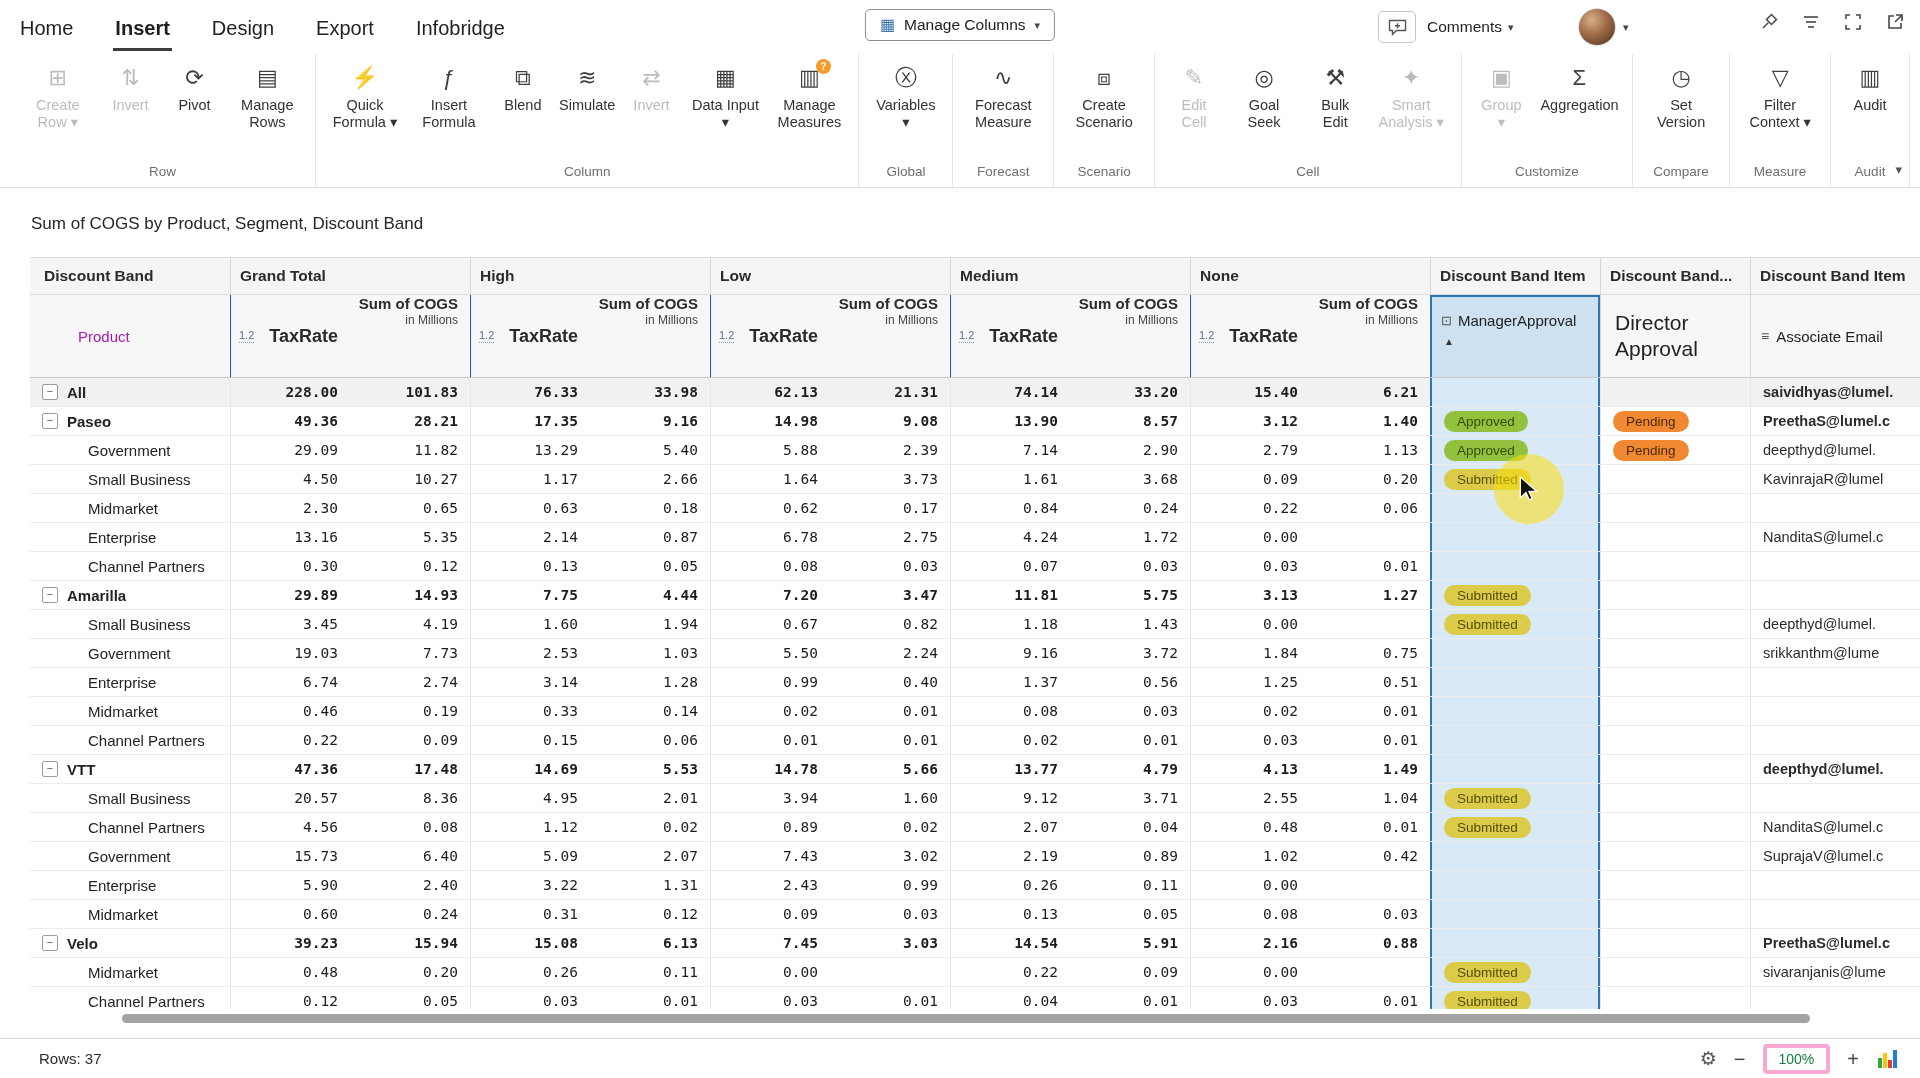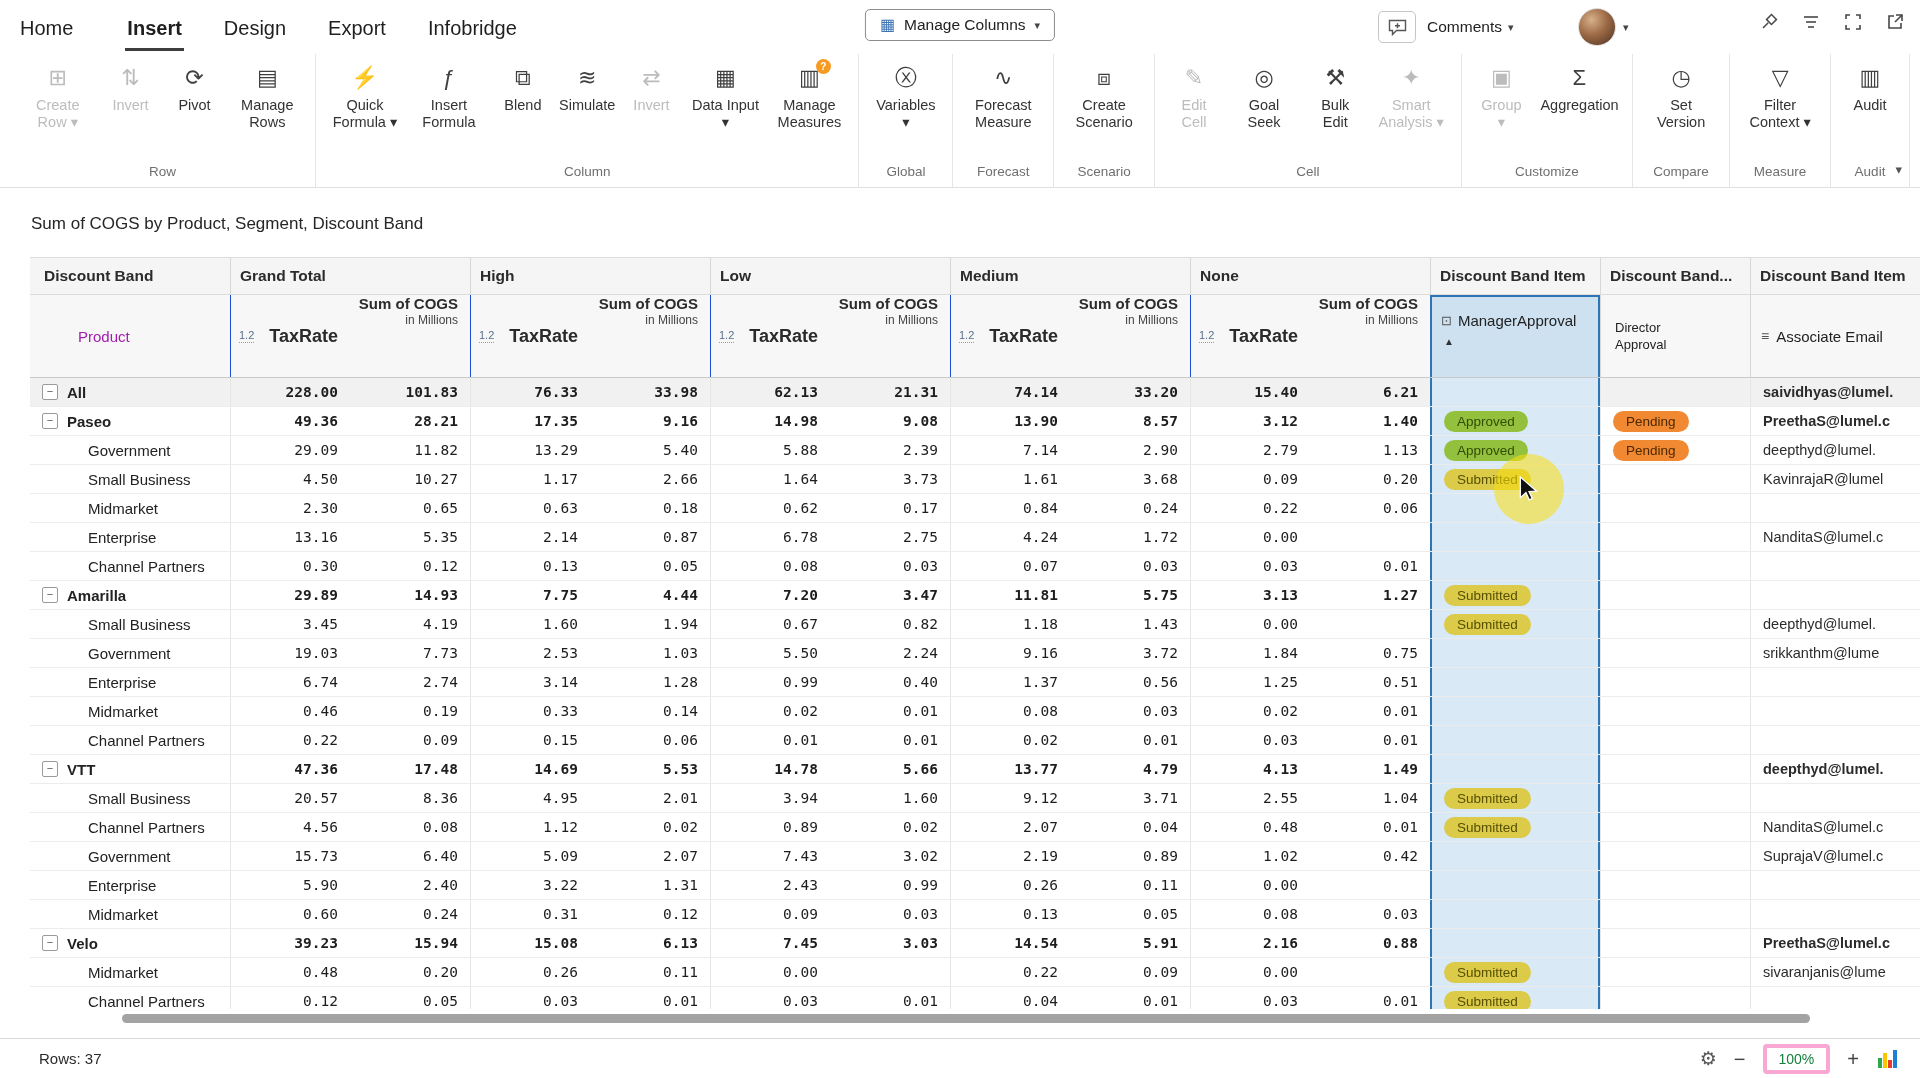--- a/index.html
+++ b/index.html
@@ -3,21 +3,21 @@
 <meta charset="utf-8">
 <style>
   html,body{margin:0;padding:0;}
   body{width:1920px;height:1078px;overflow:hidden;background:#fff;position:relative;
        font-family:"Liberation Sans",sans-serif;color:#222;}
 
   
   .topbar{height:54px;display:flex;align-items:center;position:relative;padding-left:18px;background:#fff;}
   .tabs{display:flex;gap:38px;}
   .tab{font-size:20px;color:#1f1f1f;padding:13px 2px 8px;cursor:pointer;}
-  .tab.active{font-weight:700;border-bottom:3px solid #3d3d3d;margin-left:12px;}
+  .tab.active{font-weight:700;border-bottom:3px solid #3d3d3d;}
   .manage-cols{position:absolute;left:50%;transform:translateX(-50%);top:9px;display:flex;align-items:center;gap:9px;
        border:1px solid #8c8c8c;border-radius:5px;padding:6px 14px;font-size:15.5px;color:#222;background:#fff;cursor:pointer;}
   .mc-icon{color:#3f74b3;font-size:16px;line-height:1;}
   .chev{font-size:11px;color:#444;}
   .comments-wrap{position:absolute;left:1378px;top:11px;display:flex;align-items:center;gap:11px;}
   .comment-btn{width:36px;height:30px;border:1px solid #c6c6c6;border-radius:5px;display:flex;align-items:center;justify-content:center;cursor:pointer;}
   .comments-label{font-size:15.5px;color:#222;display:flex;align-items:center;gap:6px;cursor:pointer;}
   .avatar-wrap{position:absolute;left:1578px;top:8px;display:flex;align-items:center;gap:7px;}
   .avatar{width:36px;height:36px;border-radius:50%;border:1px solid #ddd;
        background:radial-gradient(circle at 35% 30%,#d7b08a 0%,#9c6a45 45%,#4a2f20 100%);}
@@ -60,21 +60,21 @@
   .taxlabel{font-weight:700;font-size:18px;color:#2b2b2b;}
   .cogscell{display:flex;flex-direction:column;align-items:flex-end;justify-content:flex-start;padding-right:12px;}
   .cogsmain{font-weight:700;font-size:15px;color:#2b2b2b;}
   .cogssub{font-size:12px;color:#444;margin-top:1px;}
   .mgrhead{padding:15px 0 0 9px;}
   .sel{background:#d9e9f6;border-left:2px solid #2e75b6;border-right:2px solid #2e75b6;}
   .selhead{background:#cde1f1;border-top:2px solid #2e75b6;}
   .mgrline{display:flex;align-items:center;gap:6px;font-size:15px;color:#222;}
   .mgricon{font-size:13px;color:#555;}
   .sortarrow{font-size:10px;color:#333;margin:7px 0 0 3px;}
-  .dirhead{display:flex;flex-direction:column;justify-content:center;padding-left:14px;font-size:13px;color:#222;border-left:1px solid #d7d7d7;gap:2px;}
+  .dirhead{display:flex;flex-direction:column;justify-content:center;padding-left:14px;font-size:21px;color:#222;border-left:1px solid #d7d7d7;gap:2px;}
   .emailhead{display:flex;align-items:center;gap:7px;padding-left:10px;font-size:15px;color:#222;border-left:1px solid #d7d7d7;}
   .emailhead .mgricon{font-size:14px;}
 
   .data-row{height:28px;border-bottom:1px solid #ececec;background:#fff;}
   .data-row .cell{display:flex;align-items:center;}
   .data-row.total{background:#f1f1f1;}
   .rh-total,.rh-group{padding-left:12px;}
   .rh-child{padding-left:58px;}
   .expander{width:14px;height:14px;border:1px solid #9a9a9a;border-radius:2px;font-size:11px;line-height:12px;text-align:center;color:#555;margin-right:9px;background:#fff;flex:none;cursor:pointer;}
   .rowlabel{font-size:15px;color:#222;white-space:nowrap;}

